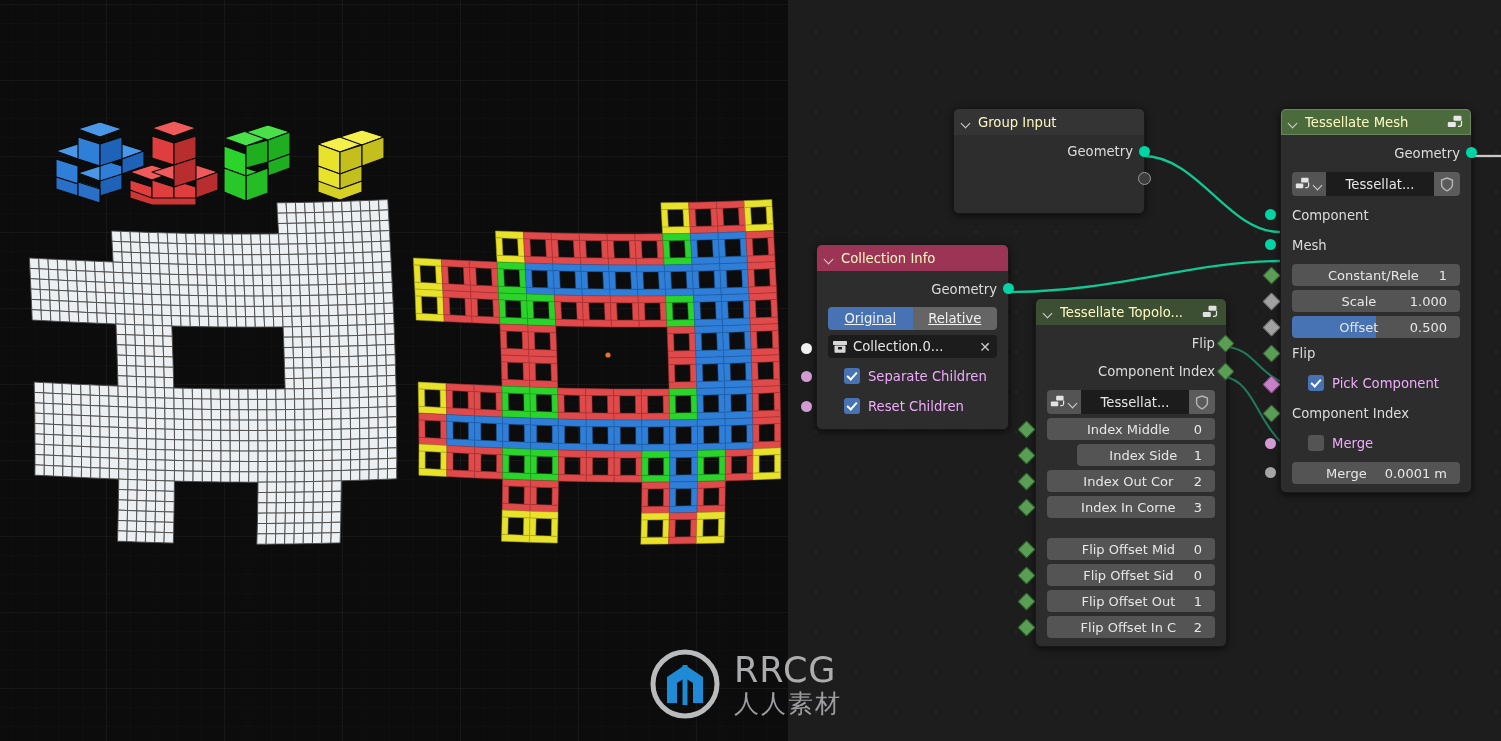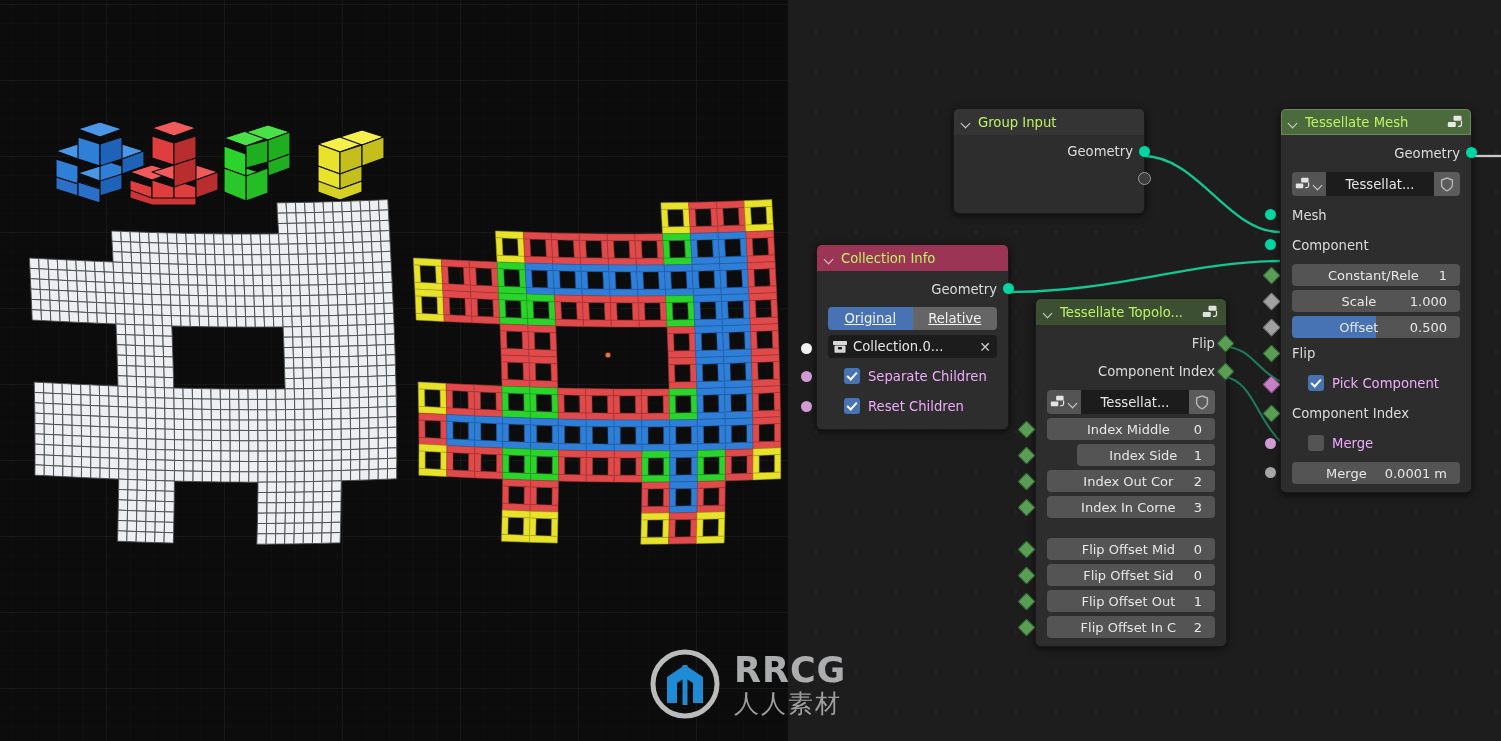--- a/index.html
+++ b/index.html
@@ -21,21 +21,21 @@
   
   #nodeeditor{position:absolute;left:788px;top:0;width:713px;height:741px;background:#1d1d1d;overflow:hidden;}
   #ne-grid{position:absolute;inset:0;
     background-image:radial-gradient(circle, rgba(255,255,255,.055) 1.1px, transparent 1.2px);
     background-size:40px 40px;background-position:8px 12px;}
   #noodles{position:absolute;inset:0;pointer-events:none;}
 
   .node{position:absolute;border-radius:6px;background:#2d2d2d;
         box-shadow:0 2px 7px rgba(0,0,0,.62);border:1px solid #181818;}
   .node-header{height:26px;border-radius:5px 5px 0 0;display:flex;align-items:center;
-        padding:0 7px;gap:6px;font-size:13.2px;color:#bef264;white-space:nowrap;overflow:hidden;}
+        padding:0 7px;gap:6px;font-size:13.2px;color:#fef9c3;white-space:nowrap;overflow:hidden;}
   .node-header.sel{box-shadow:inset 0 0 0 1px rgba(255,255,255,.18);}
   .hdr-title{flex:1;overflow:hidden;text-overflow:clip;white-space:nowrap;}
   .node-body{padding:4px 0 8px 0;position:relative;}
 
   .chev{width:11px;height:11px;flex:0 0 11px;position:relative;opacity:.92;}
   .chev::before{content:"";position:absolute;left:1px;top:3px;width:6px;height:6px;
         border-right:1.6px solid #ddd;border-bottom:1.6px solid #ddd;transform:rotate(45deg);}
 
   .outrow{height:25px;display:flex;align-items:center;justify-content:flex-end;
         padding-right:11px;font-size:13.2px;color:#dcdcdc;position:relative;}
@@ -85,21 +85,21 @@
       align-items:center;justify-content:center;gap:2px;}
   .grp-name{flex:1;height:24px;background:#1c1c1c;display:flex;align-items:center;
       justify-content:center;font-size:13.2px;color:#e6e6e6;white-space:nowrap;overflow:hidden;}
   .grp-shield{width:26px;height:24px;border-radius:0 4px 4px 0;background:#5b5b5b;
       display:flex;align-items:center;justify-content:center;}
 
   
   #watermark{position:absolute;left:646px;top:644px;width:212px;height:80px;display:flex;
       align-items:center;gap:10px;opacity:.92;}
   .wm-text{display:flex;flex-direction:column;line-height:1;}
-  .wm-rrcg{font-size:35px;font-weight:bold;color:#b9babc;letter-spacing:1px;font-family:"DejaVu Sans","Liberation Sans",sans-serif;}
+  .wm-rrcg{font-size:35px;font-weight:normal;color:#b9babc;letter-spacing:1px;font-family:"DejaVu Sans","Liberation Sans",sans-serif;}
   .wm-cn{font-size:25px;color:#a9aaad;letter-spacing:2px;margin-top:3px;font-family:"DejaVu Sans",sans-serif;}
 </style>
 </head>
 <body>
 
 <div id="root">
 
   <div id="viewport">
     <div id="vp-grid"></div>
 
@@ -1701,27 +1701,27 @@
             <svg width="14" height="15" viewBox="0 0 14 15">
               <path d="M7 1 L12.4 3 V8 C12.4 11 7 13.8 7 13.8 C7 13.8 1.6 11 1.6 8 V3 Z" fill="none" stroke="#b6b6b6" stroke-width="1.4"></path>
             </svg>
           </div>
         </div>
 
         <div id="mesh-inputs">
             <div style="position: relative;">
               <span class="sock circ geo" style="position: absolute; left: -16.5px; top: 9px;"></span>
               <div class="inrow">
-                <span>Mesh</span>
+                <span>Component</span>
               </div>
             </div>
             <div style="position: relative;">
               <span class="sock circ geo" style="position: absolute; left: -16.5px; top: 9px;"></span>
               <div class="inrow">
-                <span>Component</span>
+                <span>Mesh</span>
               </div>
             </div>
             <div style="position: relative; margin-top: 4px;">
               <span class="sock diam grn" style="position: absolute; left: -16.5px; top: 5px;"></span>
               <div class="wfield">
                 <span class="wlab">Constant/Rele</span>
                 <span class="wval">1</span>
               </div>
             </div>
             <div style="position: relative; margin-top: 4px;">

